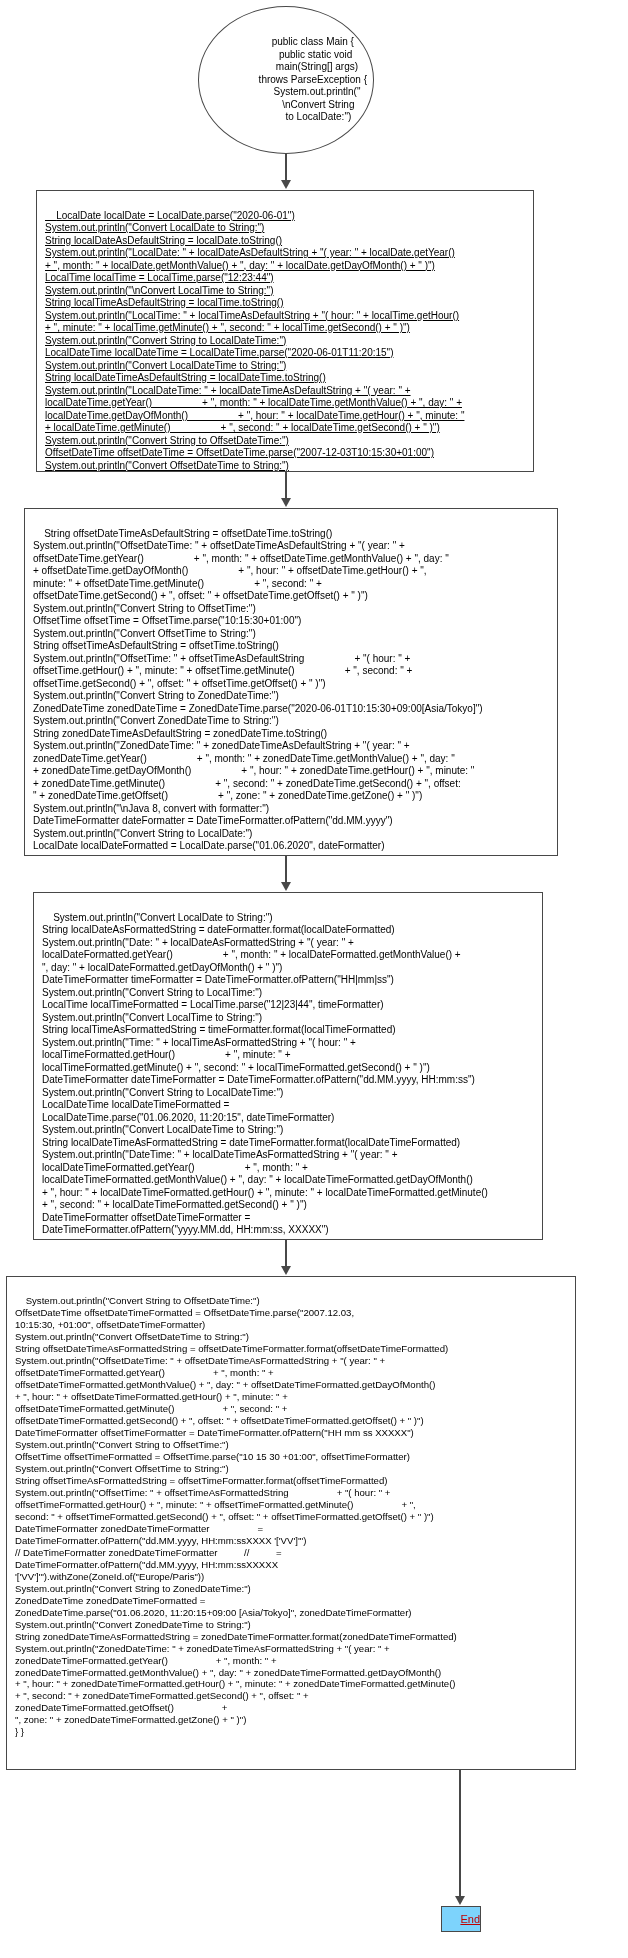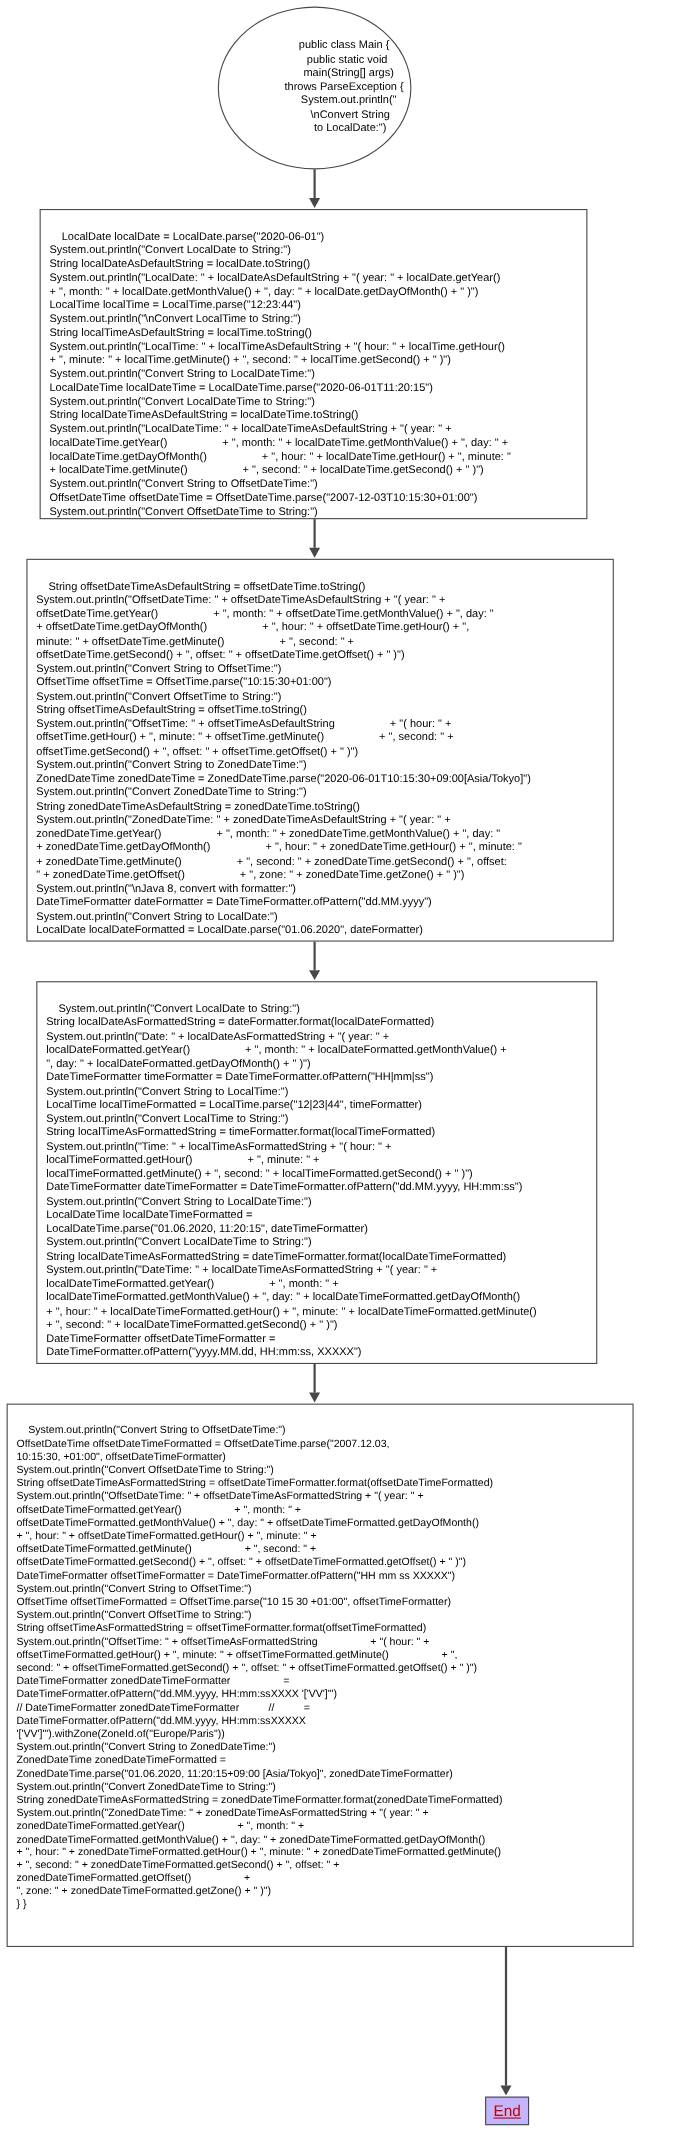--- a/index.html
+++ b/index.html
@@ -44,26 +44,26 @@
     font-size: 10px;
     line-height: 1.25;
     color: #000000;
     white-space: pre-wrap;
     text-align: center;
     padding: 0 6px;
   }
   .end-box {
     position: absolute;
     border: 1.5px solid #484848;
-    background: #c4b5fd;
+    background: #7dd3fc;
     box-sizing: border-box;
     display: flex;
     align-items: center;
-    justify-content: center;
-    font-size: 14px;
+    justify-content: flex-end;
+    font-size: 11px;
     color: #c00000;
     text-decoration: underline;
     text-align: center;
   }
   
   .vline {
     position: absolute;
     width: 2px;
     background: #484848;
   }
@@ -87,21 +87,21 @@
    main(String[] args)
 throws ParseException {
    System.out.println("
     \nConvert String
     to LocalDate:")</div>
   </div>
 
   <div class="vline" style="left:285px; top:154px; height:26px;"></div>
   <div class="arrow-down" style="left:281px; top:180px;"></div>
 
-  <div class="rectnode" style="left:36px; top:190px; width:498px; height:282px;">
+  <div class="rectnode" style="left:36px; top:190px; width:498px; height:282px;text-decoration:underline;">
     <span>LocalDate localDate = LocalDate.parse("2020-06-01")
 System.out.println("Convert LocalDate to String:")
 String localDateAsDefaultString = localDate.toString()
 System.out.println("LocalDate: " + localDateAsDefaultString + "( year: " + localDate.getYear()
 + ", month: " + localDate.getMonthValue() + ", day: " + localDate.getDayOfMonth() + " )")
 LocalTime localTime = LocalTime.parse("12:23:44")
 System.out.println("\nConvert LocalTime to String:")
 String localTimeAsDefaultString = localTime.toString()
 System.out.println("LocalTime: " + localTimeAsDefaultString + "( hour: " + localTime.getHour()
 + ", minute: " + localTime.getMinute() + ", second: " + localTime.getSecond() + " )")

